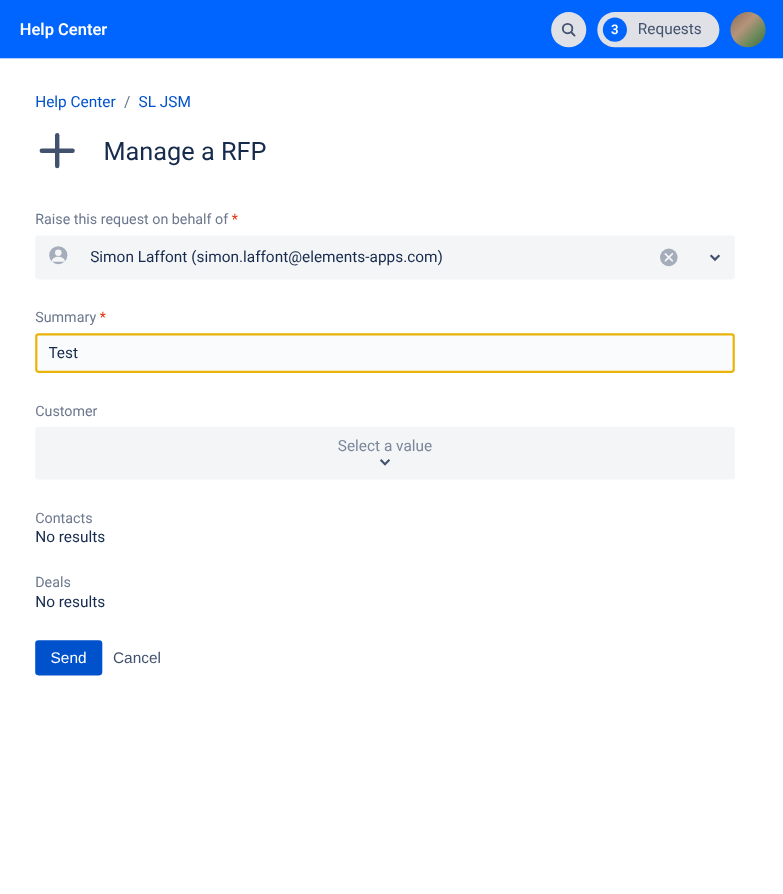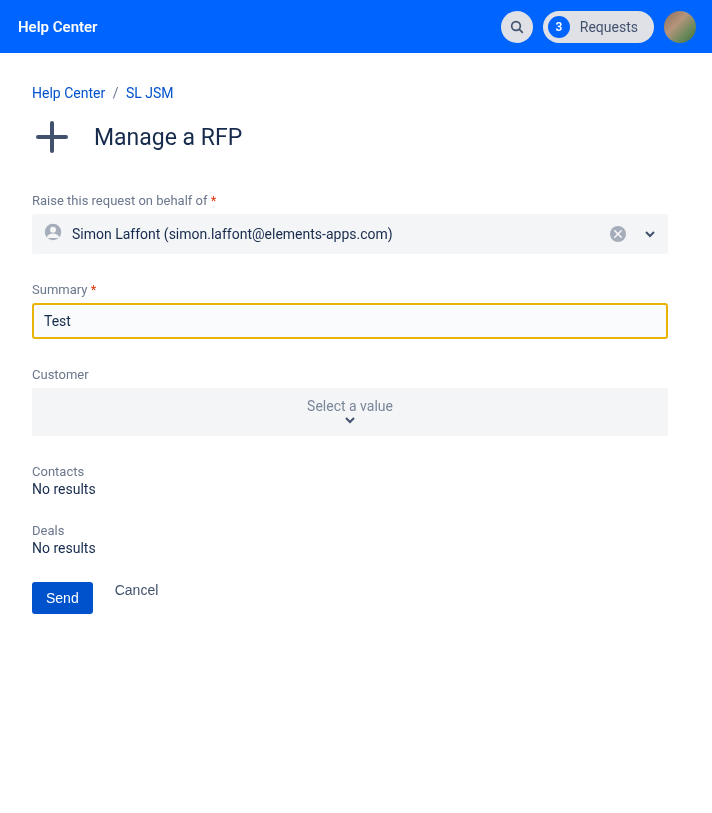--- a/index.html
+++ b/index.html
@@ -15,32 +15,32 @@
   .main { padding: 32px 44px 40px 32px; }
   .breadcrumb { font-size: 14px; margin-bottom: 16px; }
   .breadcrumb a { color: #0052cc; text-decoration: none; }
   .breadcrumb-sep { color: #6b778c; margin: 0 4px; }
   .title-row { display: flex; align-items: center; gap: 22px; margin-bottom: 36px; }
   .plus-icon { width: 40px; height: 40px; display: flex; align-items: center; justify-content: center; }
   .page-title { font-size: 23px; font-weight: 400; color: #172b4d; }
   .field { margin-bottom: 28px; }
   .field-label { font-size: 13px; color: #6b778c; margin-bottom: 6px; display: block; }
   .req { color: #de350b; }
-  .behalf-box { background: #f4f5f7; border-radius: 3px; display: flex; align-items: center; padding: 9px 12px; gap: 10px; cursor: pointer; }
+  .behalf-box { background: #f4f5f7; border-radius: 3px; display: flex; align-items: center; padding: 9px 12px; gap: 20px; cursor: pointer; }
   .behalf-box .person-icon { flex-shrink: 0; }
   .behalf-text { flex: 1; font-size: 14px; color: #172b4d; }
   .behalf-clear { width: 16px; height: 16px; border-radius: 50%; background: #a5adba; display: flex; align-items: center; justify-content: center; cursor: pointer; }
   .behalf-chevron { margin-left: 8px; cursor: pointer; }
   .text-input { width: 100%; background: #fafbfc; border: 2px solid #eab308; border-radius: 3px; padding: 8px 10px; font-size: 14px; color: #172b4d; font-family: inherit; }
   .select-box { background: #f4f5f7; border-radius: 3px; display: flex; align-items: center; justify-content: space-between; padding: 10px 14px; cursor: pointer; flex-direction: column; }
   .select-placeholder { color: #7a869a; font-size: 14px; }
   .no-results { font-size: 14px; color: #172b4d; margin-top: 2px; }
   .section-small { margin-bottom: 26px; }
   .section-label { font-size: 13px; color: #6b778c; margin-bottom: 2px; }
-  .actions { display: flex; gap: 22px; align-items: flex-start; }
+  .actions { display: flex; gap: 10px; align-items: center; }
   .btn-primary { background: #0052cc; color: #fff; border: none; border-radius: 3px; padding: 8px 14px; font-size: 14px; font-weight: 500; cursor: pointer; }
   .btn-link { background: none; border: none; color: #42526e; font-size: 14px; cursor: pointer; }
   .footer { text-align: center; padding: 40px 0 20px 0; color: #6b778c; font-size: 13px; display: flex; justify-content: center; align-items: center; gap: 4px; margin-top: 130px; }
 </style>
 </head>
 <body>
 
 <div class="header">
   <div class="header-title">Help Center</div>
   <div class="header-right">

